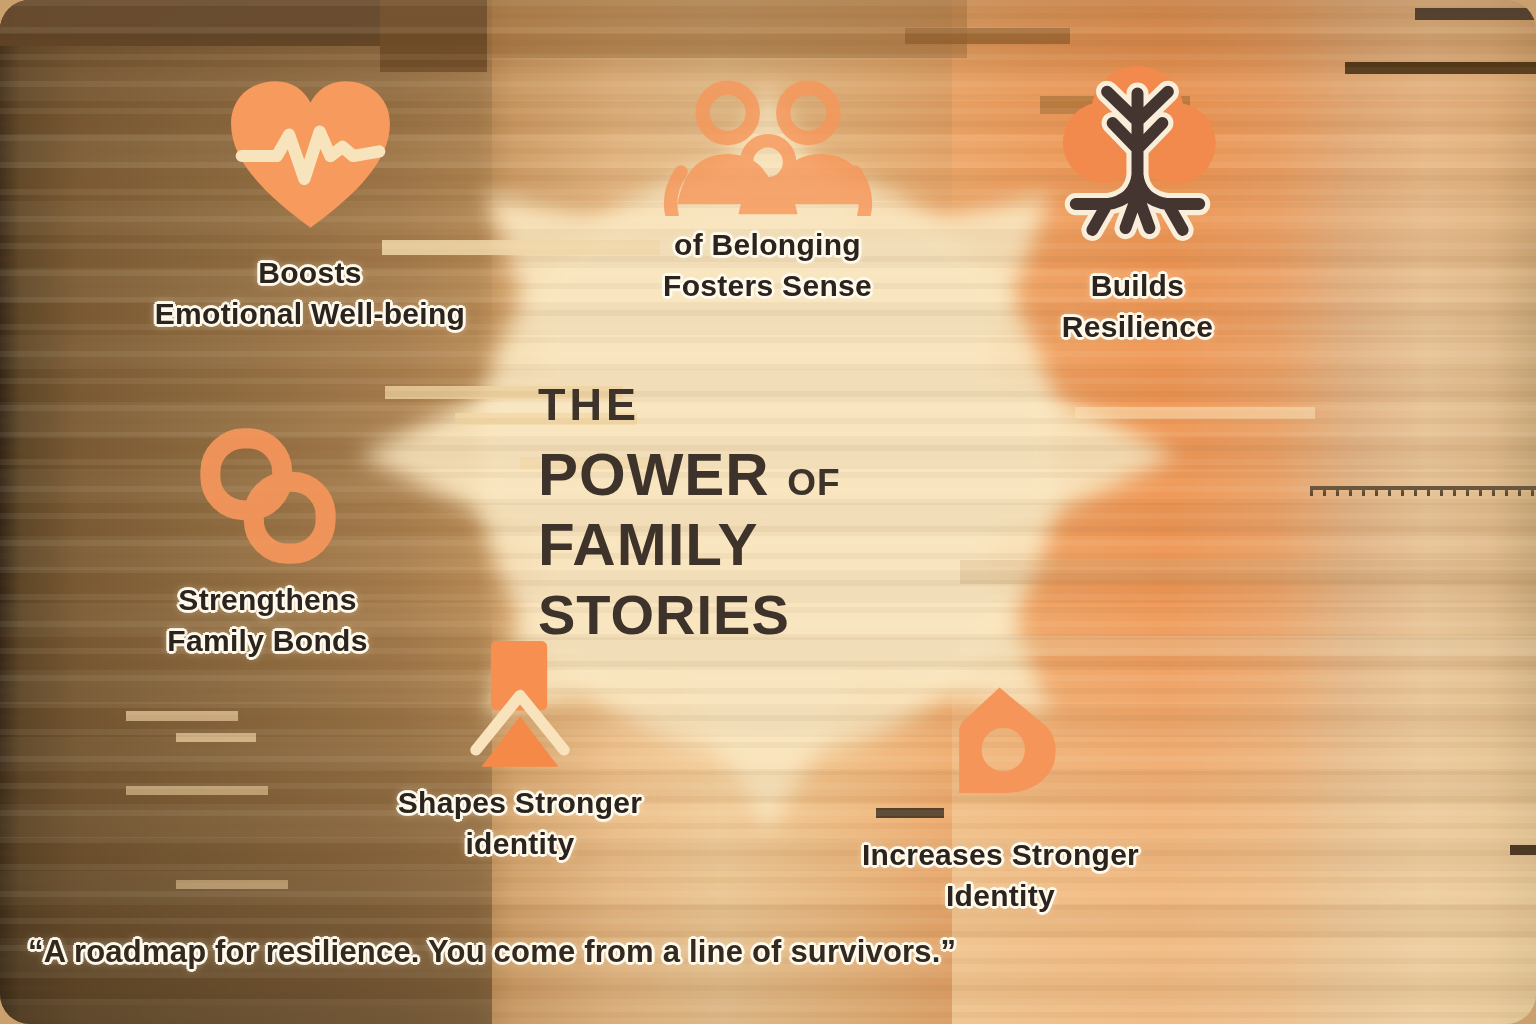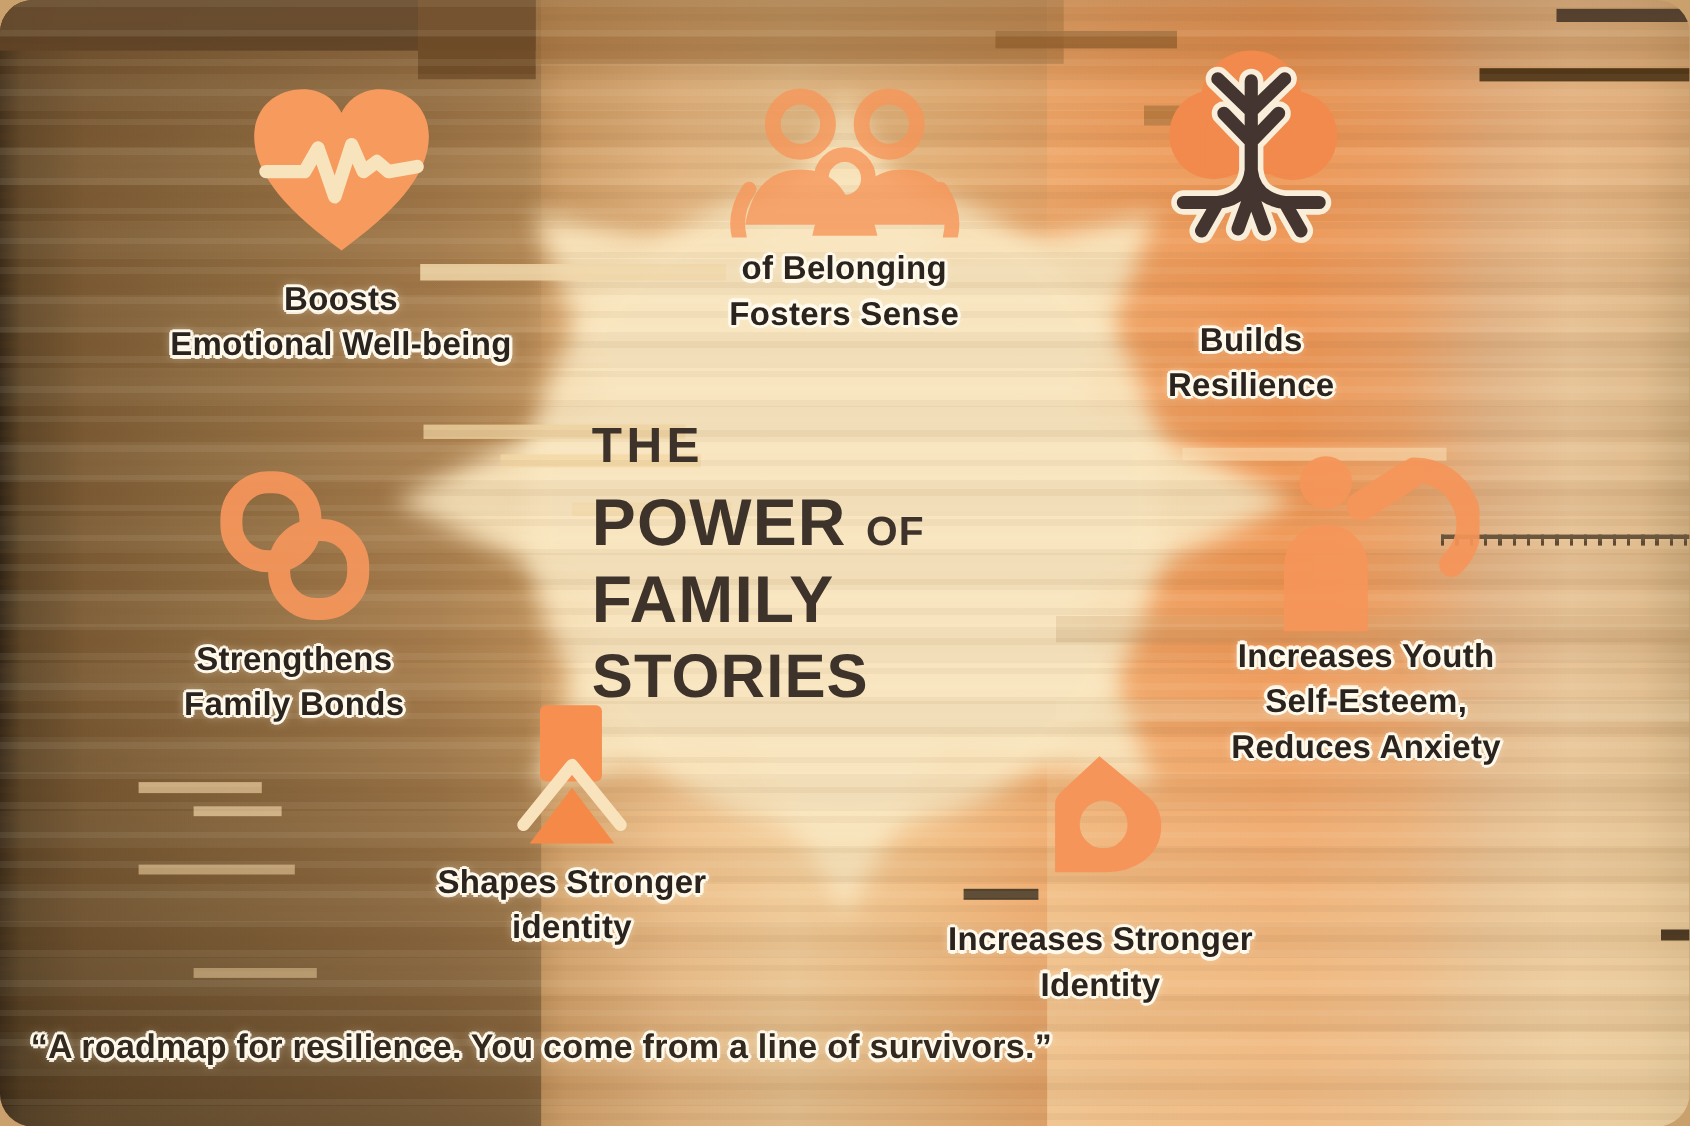--- a/index.html
+++ b/index.html
@@ -122,21 +122,21 @@
         <circle cx="115" cy="105" r="24" fill="none" stroke-width="15"></circle>
         <path d="M82 163 q8 -40 33 -40 q25 0 33 40 Z" stroke="none"></path>
       </g>
     </svg>
     <div class="label" style="margin-top:8px;">
       <span class="line">of Belonging</span>
       <span class="line">Fosters Sense</span>
     </div>
   </div>
 
-  <div class="benefit" style="left:1020px;top:36px;width:235px;gap:44px;">
+  <div class="benefit" style="left:1020px;top:56px;width:235px;">
     <svg class="icon" width="175" height="205" viewBox="0 0 190 205">
       <g fill="#f28a4d">
         <circle cx="58" cy="85" r="44"></circle>
           <circle cx="95" cy="52" r="50"></circle>
           <circle cx="136" cy="86" r="44"></circle>
         <rect x="50" y="72" width="90" height="52"></rect>
       </g>
       <g fill="none" stroke="#f9eed9" stroke-width="24" stroke-linecap="round" stroke-linejoin="round">
         <path d="M95 32 L95 128 M95 62 L62 30 M95 62 L128 30 M95 92 L68 64 M95 92 L122 64
                  M95 120 Q92 148 62 152 L28 152 M95 120 Q98 148 128 152 L162 152
@@ -160,35 +160,20 @@
         <rect x="16" y="16" width="86" height="86" rx="40"></rect>
         <rect x="68" y="68" width="86" height="86" rx="40"></rect>
       </g>
     </svg>
     <div class="label" style="margin-top:12px;">
       <span class="line">Strengthens</span>
       <span class="line">Family Bonds</span>
     </div>
   </div>
 
-  <div class="benefit" style="left:1052px;top:412px;width:380px;">
-    <svg class="icon" width="205" height="162" viewBox="0 0 210 170">
-      <g fill="#f6955a" opacity="0.92">
-        <circle cx="66" cy="28" r="25"></circle>
-        <path d="M26 170 v-62 a40 40 0 0 1 80 0 v62 z"></path>
-        <rect x="88" y="44" width="82" height="28" rx="14" transform="rotate(-33 88 58)"></rect>
-        <path d="M150 16 a52 52 0 0 1 36 90" fill="none" stroke="#f6955a" stroke-width="24" stroke-linecap="round"></path>
-      </g>
-    </svg>
-    <div class="label" style="margin-top:2px;">
-      <span class="line">Increases Youth</span>
-      <span class="line">Self-Esteem,</span>
-      <span class="line">Reduces Anxiety</span>
-    </div>
-  </div>
 
   <div class="benefit" style="left:350px;top:636px;width:340px;">
     <svg class="icon" width="122" height="134" viewBox="0 0 130 140">
       <rect x="34" y="4" width="60" height="74" rx="6" fill="#f68f50"></rect>
       <path d="M18 120 L65 62 L112 120" fill="none" stroke="#f8e3bd" stroke-width="12" stroke-linecap="round" stroke-linejoin="round"></path>
       <polygon points="24,138 65,84 106,138" fill="#f58a48"></polygon>
     </svg>
     <div class="label" style="margin-top:12px;">
       <span class="line">Shapes Stronger</span>
       <span class="line">identity</span>

